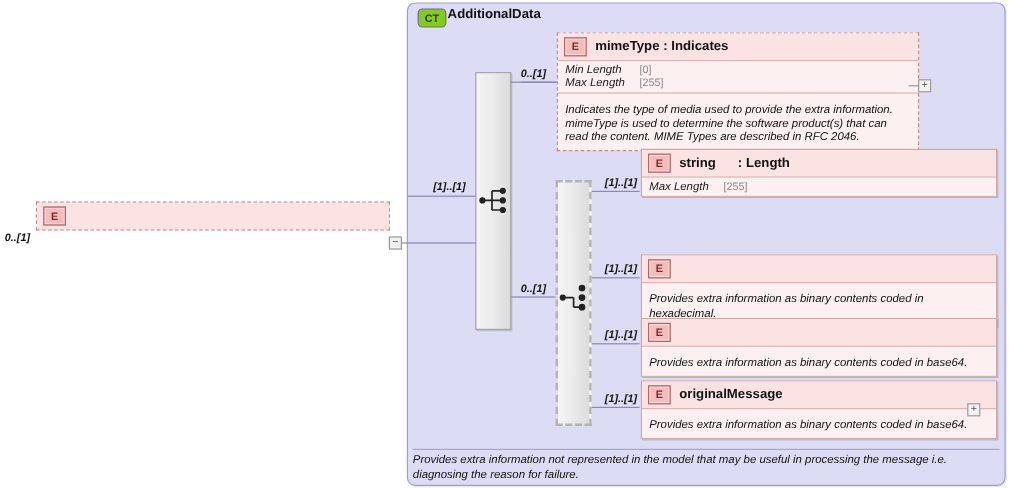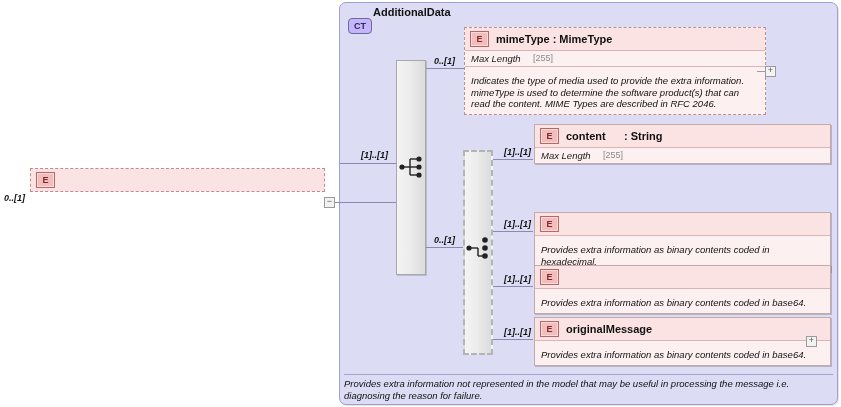--- a/index.html
+++ b/index.html
@@ -63,25 +63,25 @@
   
   #ct-container{
     left:339px;top:2px;width:499px;height:403px;
     background:#dcdcf4;
     border:1px solid #9f9fd0;
     border-radius:7px;
     box-sizing:border-box;
     box-shadow:1px 1px 0 rgba(0,0,0,.10);
   }
   #ct-badge{
-    left:348px;top:18px;
+    left:348px;top:7px;
     width:22px;height:14px;
     border:1px solid #6b6b9a;
     border-radius:4px;
-    background:#c4b5fd;
+    background:#84cc16;
     color:#2d2d55;
     font-size:9px;font-weight:bold;
     display:flex;align-items:center;justify-content:center;
   }
   #ct-title{
     left:373px;top:6px;
     font-size:11px;font-weight:bold;color:#111;
   }
   #ct-footer{
     left:344px;top:374px;width:489px;
@@ -185,46 +185,50 @@
 
 <div class="abs hline" style="left:493px;top:286px;width:40px;"></div>
 <div class="abs card" style="left:504px;top:274px;">[1]..[1]</div>
 
 <div class="abs hline" style="left:493px;top:339px;width:40px;"></div>
 <div class="abs card" style="left:504px;top:327px;">[1]..[1]</div>
 
 <div class="abs ebox dashed" style="left:464px;top:27px;width:302px;">
   <div class="head">
     <div class="e-badge">E</div>
-    <div class="e-title">mimeType : MimeType</div>
+    <div class="e-title">mimeType : Indicates</div>
+  </div>
+  <div class="facets">
+    <div class="facet-row">
+      <div class="facet-name">Min Length</div>
+      <div class="facet-val">[0]</div>
+    </div>
+    <div class="facet-row">
+      <div class="facet-name">Max Length</div>
+      <div class="facet-val">[255]</div>
+    </div>
+  </div>
+  <div class="docn">Indicates the type of media used to provide the extra information. mimeType is used to determine the software product(s) that can read the content. MIME Types are described in RFC 2046.</div>
+</div>
+<div class="abs hline-d" style="left:757px;top:71px;width:12px;"></div>
+<div class="abs toggle" style="left:765px;top:66px;">
+    <span>+</span>
+  </div>
+
+<div class="abs ebox solid" style="left:534px;top:124px;width:297px;">
+  <div class="head">
+    <div class="e-badge">E</div>
+    <div class="e-title">string      : Length</div>
   </div>
   <div class="facets">
     <div class="facet-row">
       <div class="facet-name">Max Length</div>
       <div class="facet-val">[255]</div>
     </div>
   </div>
-  <div class="docn">Indicates the type of media used to provide the extra information. mimeType is used to determine the software product(s) that can read the content. MIME Types are described in RFC 2046.</div>
-</div>
-<div class="abs hline-d" style="left:757px;top:71px;width:12px;"></div>
-<div class="abs toggle" style="left:765px;top:66px;">
-    <span>+</span>
-  </div>
-
-<div class="abs ebox solid" style="left:534px;top:124px;width:297px;">
-  <div class="head">
-    <div class="e-badge">E</div>
-    <div class="e-title">content      : String</div>
-  </div>
-  <div class="facets">
-    <div class="facet-row">
-      <div class="facet-name">Max Length</div>
-      <div class="facet-val">[255]</div>
-    </div>
-  </div>
 </div>
 
 <div class="abs ebox solid" style="left:534px;top:212px;width:297px;">
   <div class="head">
     <div class="e-badge">E</div>
   </div>
   <div class="docn">Provides extra information as binary contents coded in hexadecimal.</div>
 </div>
 
 <div class="abs ebox solid" style="left:534px;top:265px;width:297px;">

